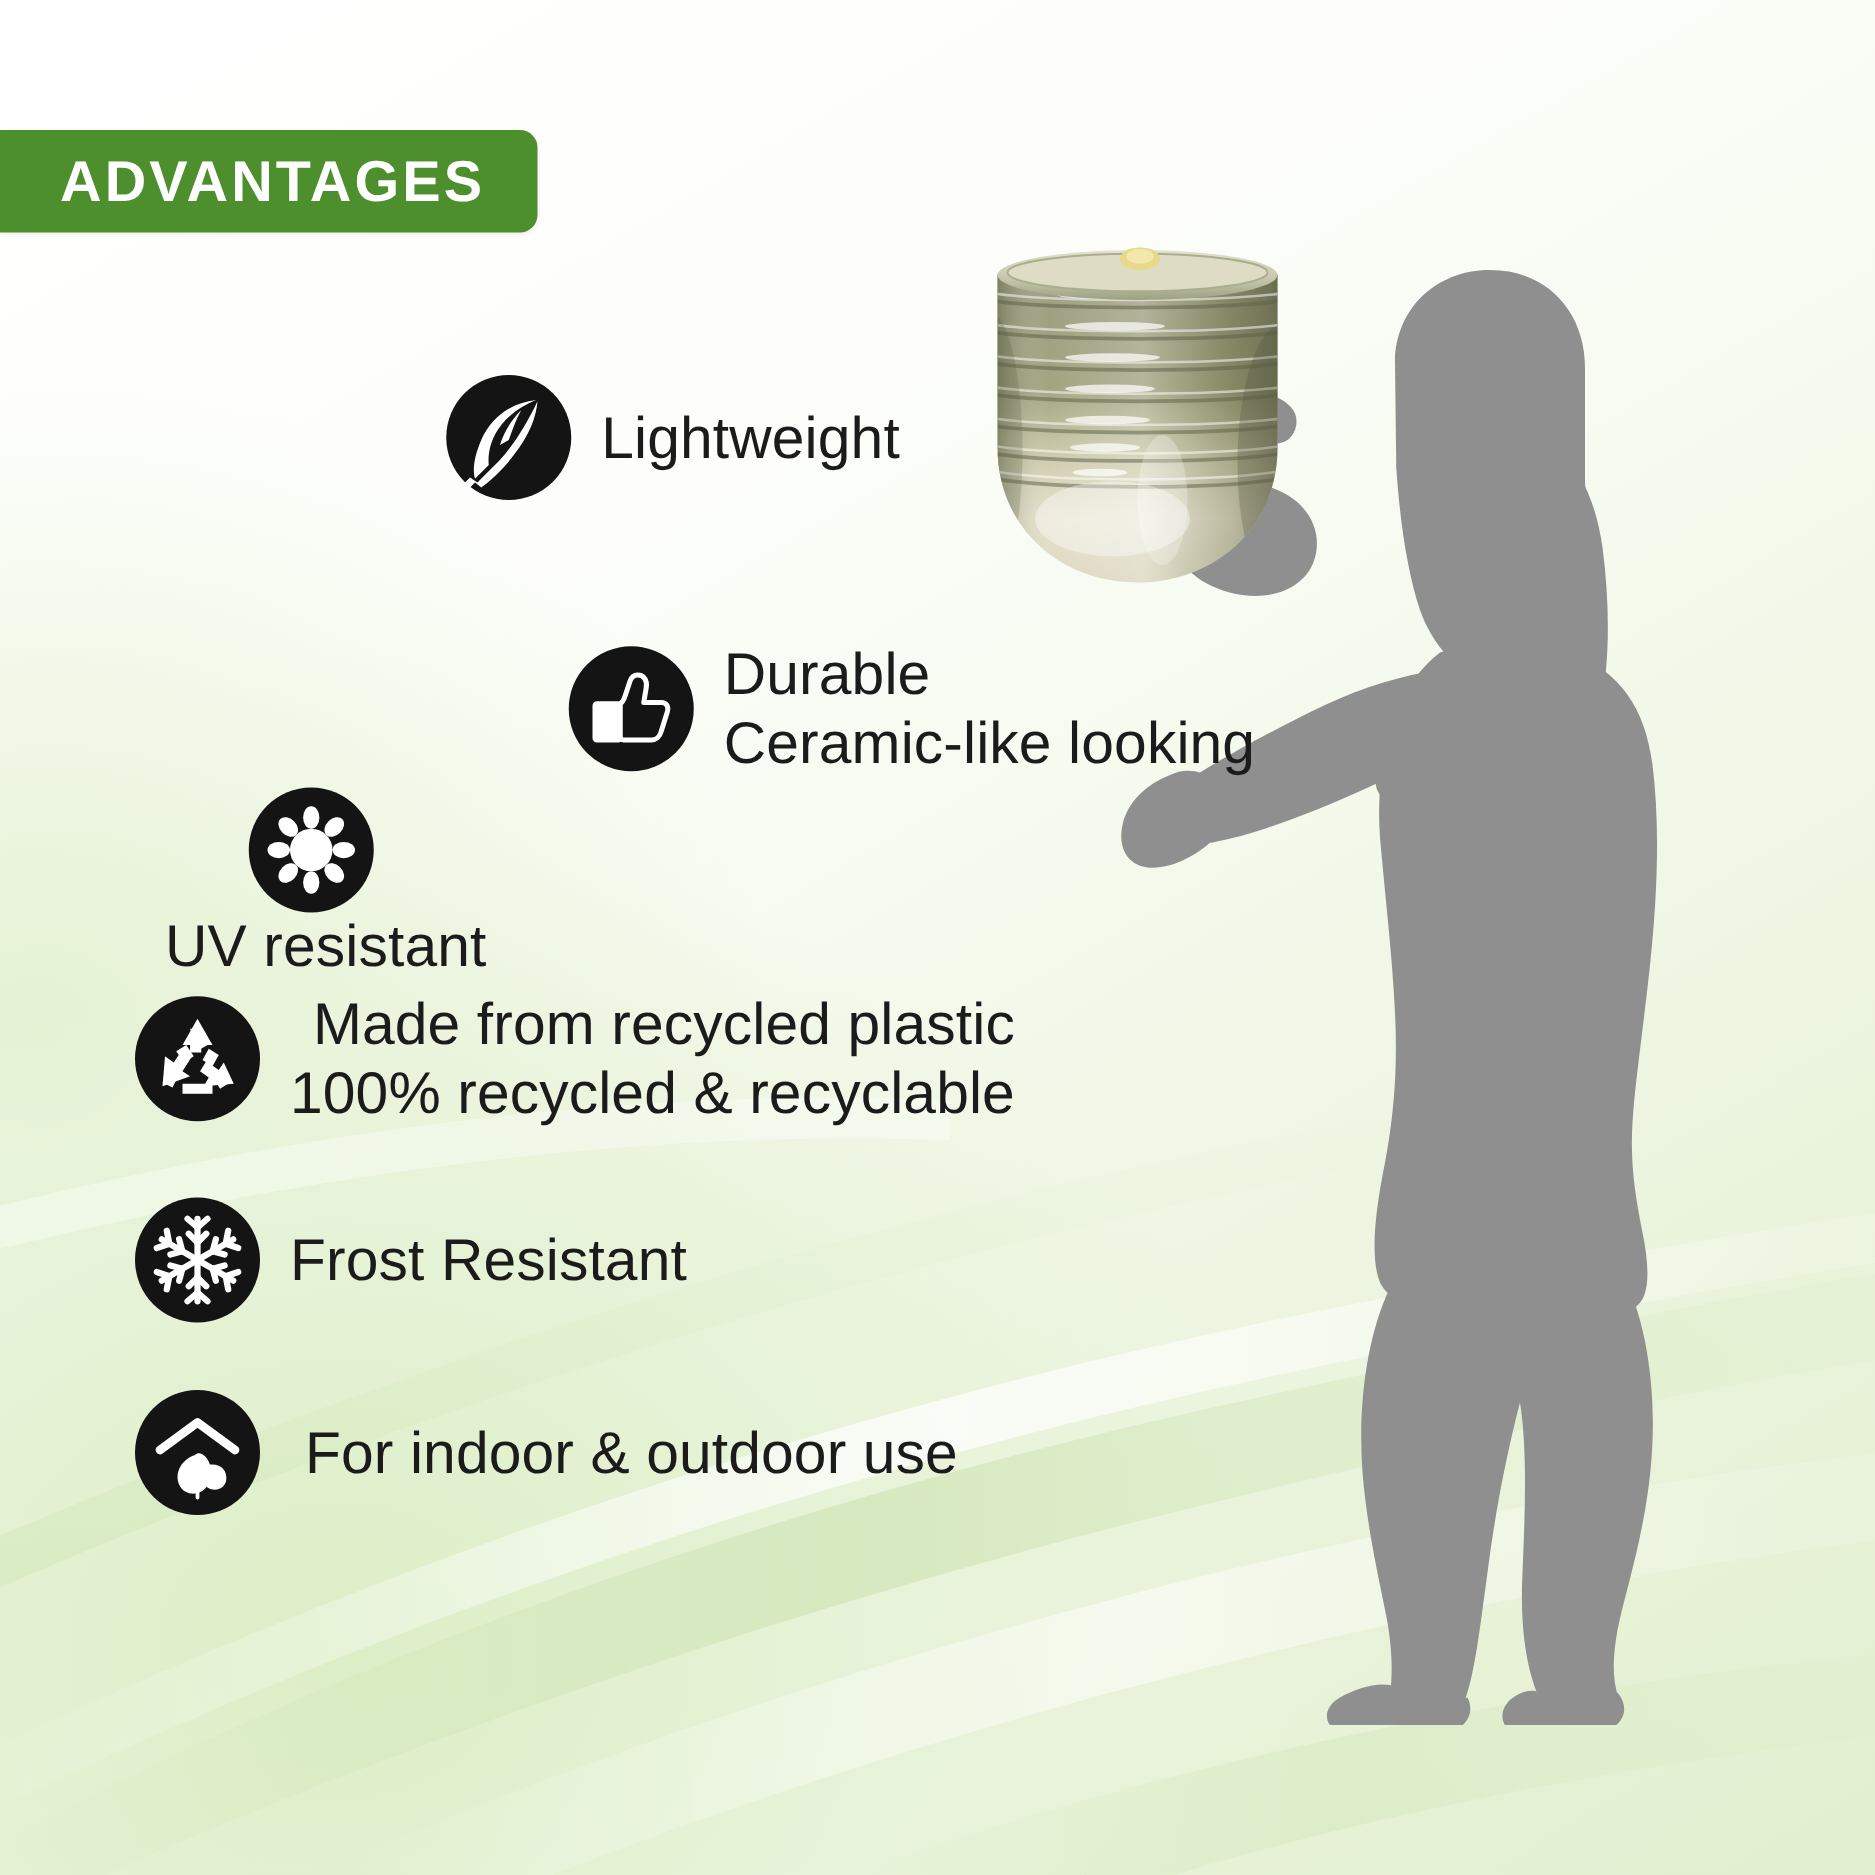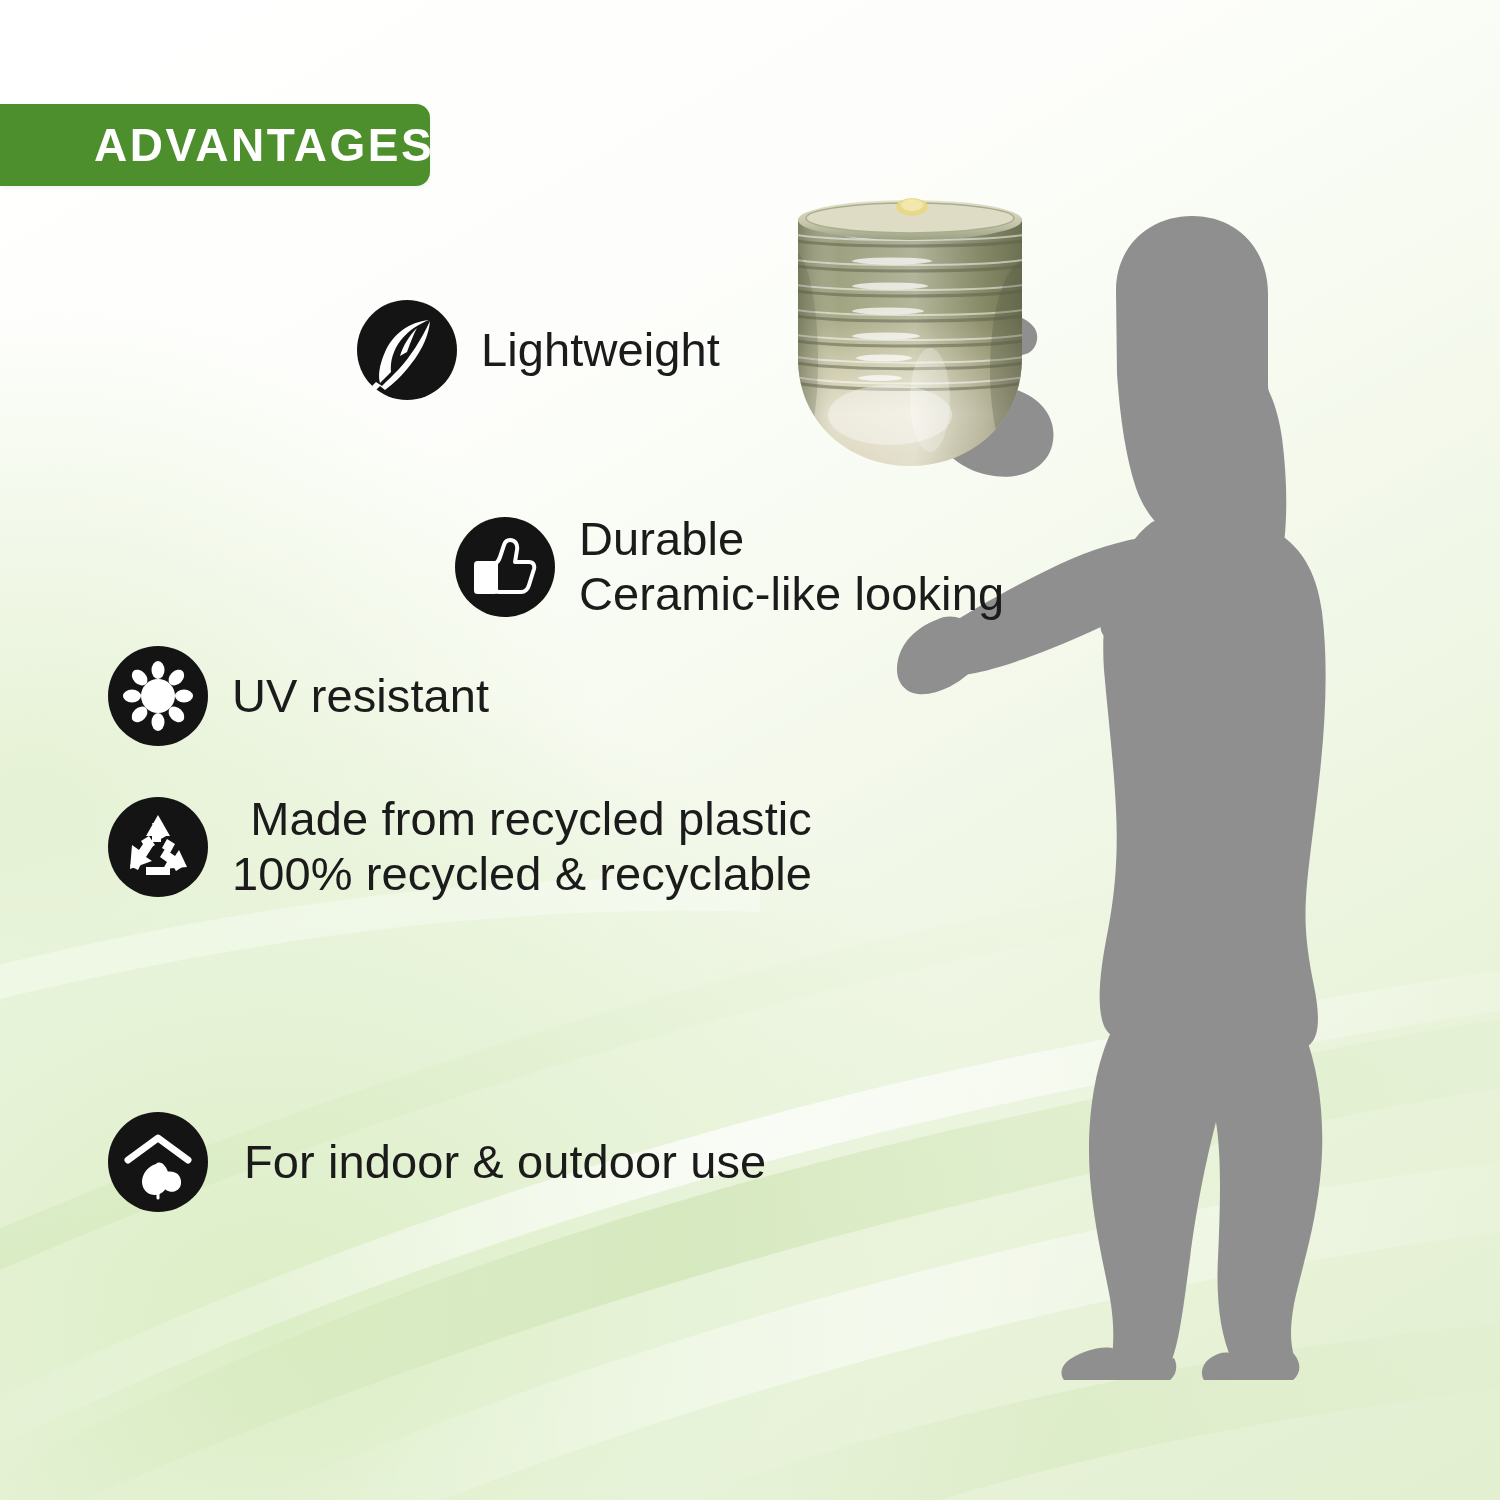--- a/index.html
+++ b/index.html
@@ -27,21 +27,20 @@
 
   
   #advantages-banner {
     position:absolute;
     left:0px; top:104px;
     width:430px; height:82px;
     background:#4e8f2d;
     border-radius:0 14px 14px 0;
     display:flex; align-items:center;
     box-shadow:0 2px 4px rgba(0,0,0,0.06);
-    padding-left:46px;
   }
   #advantages-banner .label {
     color:#ffffff;
     font-size:46px;
     font-weight:bold;
     letter-spacing:2.5px;
     padding-left:48px;
     line-height:1;
   }
 
@@ -63,21 +62,21 @@
     margin-left:24px;
     color:#1b1b1b;
     font-size:47px;
     line-height:1.16;
     white-space:pre-line;
     letter-spacing:0.1px;
   }
 
   #feature-lightweight { left:357px; top:300px; }
   #feature-durable     { left:455px; top:512px; }
-  #feature-uv          { left:108px; top:646px; }
+  #feature-uv          { left:108px; top:630px;flex-direction:column; }
   #feature-recycled    { left:108px; top:792px;text-align:right; }
   #feature-frost       { left:108px; top:958px; }
   #feature-indoor      { left:108px; top:1112px;gap:12px; }
 
   
   #scene {
     position:absolute;
     left:760px; top:150px;
     width:740px; height:1230px;
   }
@@ -456,20 +455,41 @@
           <path d="M33 44 L 41 39 L 47 48 L 39 53 Z"></path>
           <path d="M59 42 L 67 47 L 62 56 L 54 51 Z"></path>
           <path d="M38 70 L 62 70 L 62 78 L 38 78 Z"></path>
         </g>
       </svg>
     </div>
     <div class="f-text">Made from recycled plastic
 100% recycled &amp; recyclable</div>
   </div>
 
+  <div class="feature" id="feature-frost">
+    <div class="f-icon">
+      <svg width="100" height="100" viewBox="0 0 100 100">
+        <g stroke="#ffffff" stroke-width="5" stroke-linecap="round" fill="none">
+          <g id="flake-arm-group">
+            <line x1="50" y1="50" x2="50" y2="17"></line>
+            <line x1="50" y1="24" x2="42" y2="17"></line>
+            <line x1="50" y1="24" x2="58" y2="17"></line>
+            <line x1="50" y1="36" x2="43" y2="29"></line>
+            <line x1="50" y1="36" x2="57" y2="29"></line>
+          </g>
+          <use href="#flake-arm-group" transform="rotate(60 50 50)"></use>
+          <use href="#flake-arm-group" transform="rotate(120 50 50)"></use>
+          <use href="#flake-arm-group" transform="rotate(180 50 50)"></use>
+          <use href="#flake-arm-group" transform="rotate(240 50 50)"></use>
+          <use href="#flake-arm-group" transform="rotate(300 50 50)"></use>
+        </g>
+      </svg>
+    </div>
+    <div class="f-text">Frost Resistant</div>
+  </div>
 
   <div class="feature" id="feature-indoor">
     <div class="f-icon">
       <svg width="100" height="100" viewBox="0 0 100 100">
         <g fill="none" stroke="#ffffff" stroke-width="7" stroke-linecap="round" stroke-linejoin="round">
           <path d="M20 48 L 50 26 L 80 48"></path>
         </g>
         <g fill="#ffffff">
           <path d="M48 52
                    C 36 56 31 68 36 77

